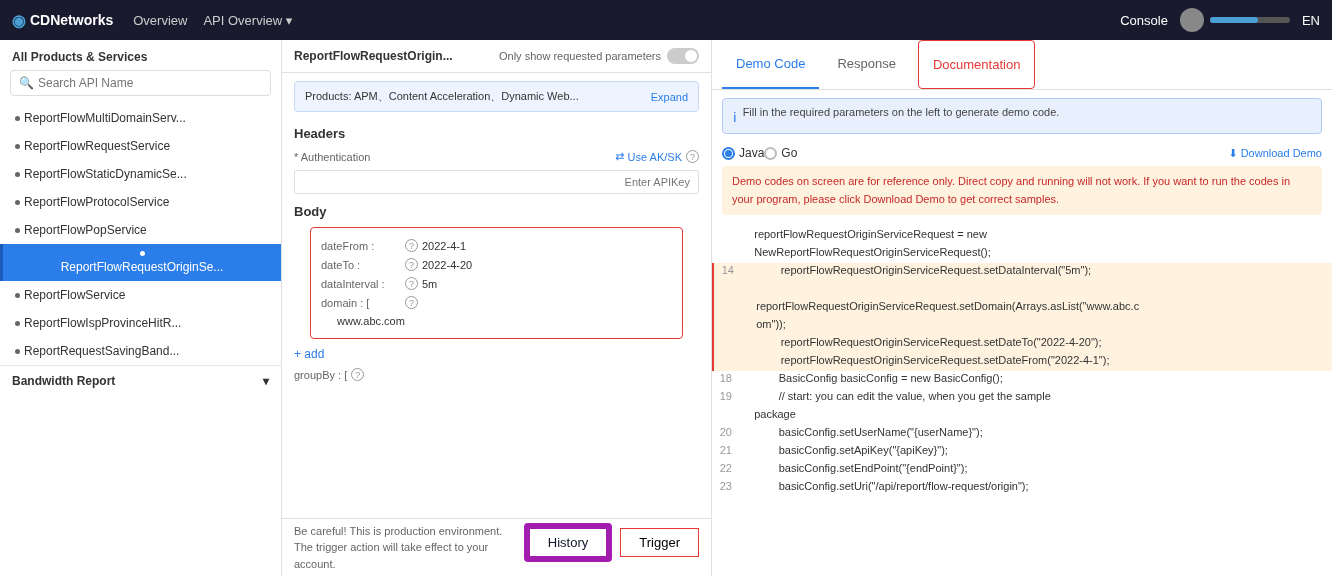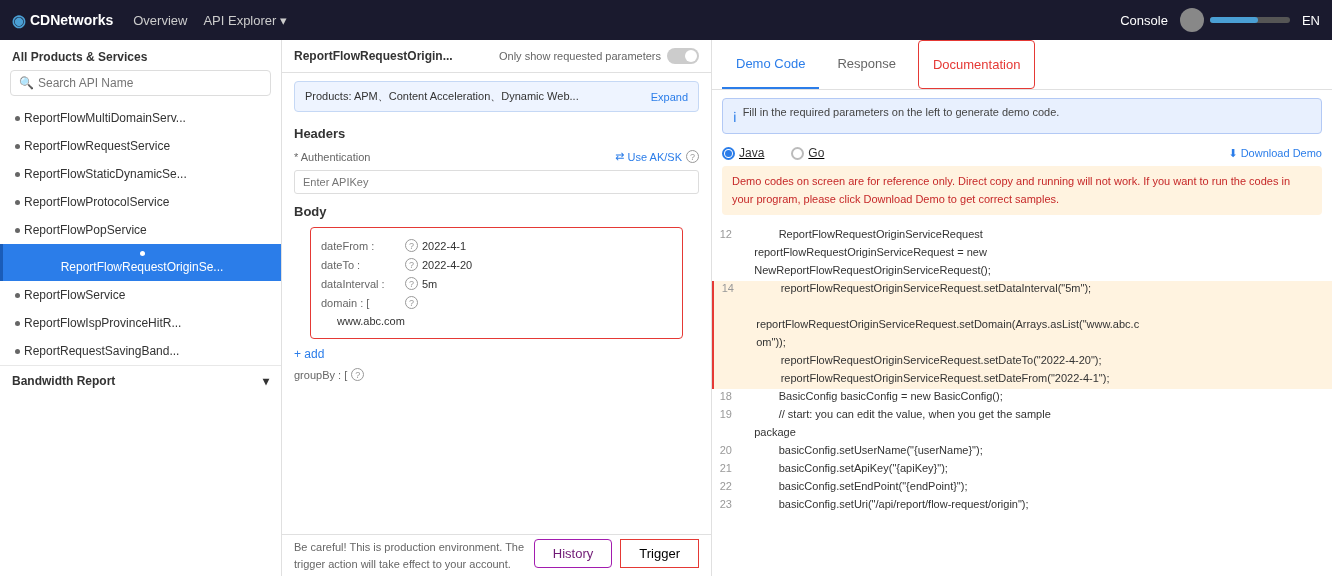--- a/index.html
+++ b/index.html
@@ -63,21 +63,21 @@
       display: flex; align-items: center; justify-content: space-between;
     }
     .products-expand { color: #2b7de9; cursor: pointer; font-size: 11px; }
 
     .section-label { padding: 6px 12px; font-size: 13px; font-weight: bold; color: #333; }
     .field-row { display: flex; align-items: center; gap: 4px; padding: 3px 12px; font-size: 11px; color: #666; }
     .field-label { min-width: 90px; color: #666; }
     .help-icon { width: 13px; height: 13px; border: 1px solid #999; border-radius: 50%; display: inline-flex; align-items: center; justify-content: center; font-size: 9px; color: #999; cursor: pointer; }
     .use-aksk { color: #2b7de9; font-size: 11px; display: flex; align-items: center; gap: 3px; cursor: pointer; }
     .auth-input-row { margin: 4px 12px; }
-    .auth-input { width: 100%; padding: 5px 8px; border: 1px solid #ddd; border-radius: 3px; font-size: 11px; color: #999; }
+    .auth-input { width: 100%; padding: 5px 8px; border: 1px solid #ddd; border-radius: 3px; font-size: 11px; color: #999; text-align: right; }
 
     .body-section { padding: 6px 12px 4px; font-size: 13px; font-weight: bold; color: #333; }
 
     .body-fields-box {
       margin: 4px 28px; border: 1.5px solid #e53935; border-radius: 4px; padding: 8px 10px;
     }
     .body-field-row { display: flex; align-items: center; gap: 4px; padding: 3px 0; font-size: 11px; }
     .bf-label { color: #666; min-width: 80px; }
     .bf-value { color: #333; font-weight: 500; }
     .domain-bracket { color: #666; }
@@ -86,22 +86,22 @@
 
     .groupby-row { display: flex; align-items: center; gap: 4px; padding: 3px 12px; font-size: 11px; color: #666; }
 
     .center-footer {
       margin-top: auto; border-top: 1px solid #e0e0e0; padding: 4px 12px;
       display: flex; align-items: flex-start; justify-content: space-between;
     }
     .warning-text { font-size: 11px; color: #666; max-width: 320px; line-height: 1.5; }
     .footer-buttons { display: flex; gap: 8px; align-items: center; }
     .btn-history {
-      padding: 6px 18px; border: 1px solid #a21caf; border-radius: 4px; background: #fff;
-      font-size: 13px; color: #701a75; cursor: pointer;
+      padding: 6px 18px; border: 6px solid #a21caf; border-radius: 4px; background: #fff;
+      font-size: 13px; color: #0f172a; cursor: pointer;
     }
     .btn-trigger {
       padding: 6px 18px; border: 1.5px solid #e53935; border-radius: 0; background: #fff;
       font-size: 13px; color: #000000; cursor: pointer; font-weight: 400;
     }
 
     
     .right-panel { width: 620px; flex-shrink: 0; display: flex; flex-direction: column; }
     .right-tabs {
       display: flex; border-bottom: 1px solid #e0e0e0; padding: 0 10px;
@@ -118,21 +118,21 @@
       background: #e8f0fe; border: 1px solid #b3c9f5; margin: 8px 10px;
       padding: 7px 10px; border-radius: 4px; font-size: 11px; color: #444;
       display: flex; align-items: flex-start; gap: 6px;
     }
     .info-icon { color: #2b7de9; font-size: 14px; flex-shrink: 0; margin-top: 1px; }
 
     .lang-row {
       display: flex; align-items: center; justify-content: space-between;
       padding: 4px 10px 6px;
     }
-    .lang-options { display: flex; align-items: flex-start; gap: 27px; text-decoration: underline; }
+    .lang-options { display: flex; align-items: flex-start; gap: 0; }
     .radio-opt { display: flex; align-items: center; gap: 4px; font-size: 12px; color: #333; cursor: pointer; }
     .radio-circle { width: 13px; height: 13px; border-radius: 50%; border: 2px solid #2b7de9; display: flex; align-items: center; justify-content: center; }
     .radio-circle.checked::after { content: ''; width: 7px; height: 7px; border-radius: 50%; background: #2b7de9; }
     .radio-circle.unchecked { border-color: #bbb; }
     .download-demo { color: #2b7de9; font-size: 11px; cursor: pointer; display: flex; align-items: center; gap: 3px; }
 
     .warning-bar {
       background: #fff3e0; border: none; margin: 0 10px 8px;
       padding: 7px 10px; border-radius: 4px; font-size: 11px; color: #c62828; line-height: 1.6;
     }
@@ -153,21 +153,21 @@
 </head>
 <body>
 
 <div class="top-nav">
   <div class="brand">
     <span class="brand-icon">◉</span>
     <span>CDNetworks</span>
   </div>
   <nav>
     <a>Overview</a>
-    <a>API Explorer ▾</a>
+    <a>API Overview ▾</a>
   </nav>
   <div class="right">
     <span>Console</span>
     <div class="user-bar">
       <div class="avatar"></div>
       <div class="user-progress">
         <div class="user-progress-fill"></div>
       </div>
     </div>
     <span>EN</span>
@@ -322,24 +322,20 @@
       <div class="download-demo">
         <span>⬇</span>
         <span>Download Demo</span>
       </div>
     </div>
 
     <div class="warning-bar">Demo codes on screen are for reference only. Direct copy and running will not work. If you want to run the codes in your program, please click Download Demo to get correct samples.</div>
 
     <div class="code-area">
       <div class="code-line">
-        <span class="line-num">12</span>
-        <span class="code-text">            ReportFlowRequestOriginServiceRequest</span>
-      </div>
-      <div class="code-line">
         <span class="line-num"></span>
         <span class="code-text">    reportFlowRequestOriginServiceRequest = new</span>
       </div>
       <div class="code-line">
         <span class="line-num"></span>
         <span class="code-text">    NewReportFlowRequestOriginServiceRequest();</span>
       </div>
       <div class="code-line highlighted">
         <span class="line-num">14</span>
         <span class="code-text">            reportFlowRequestOriginServiceRequest.setDataInterval("5m");</span>

